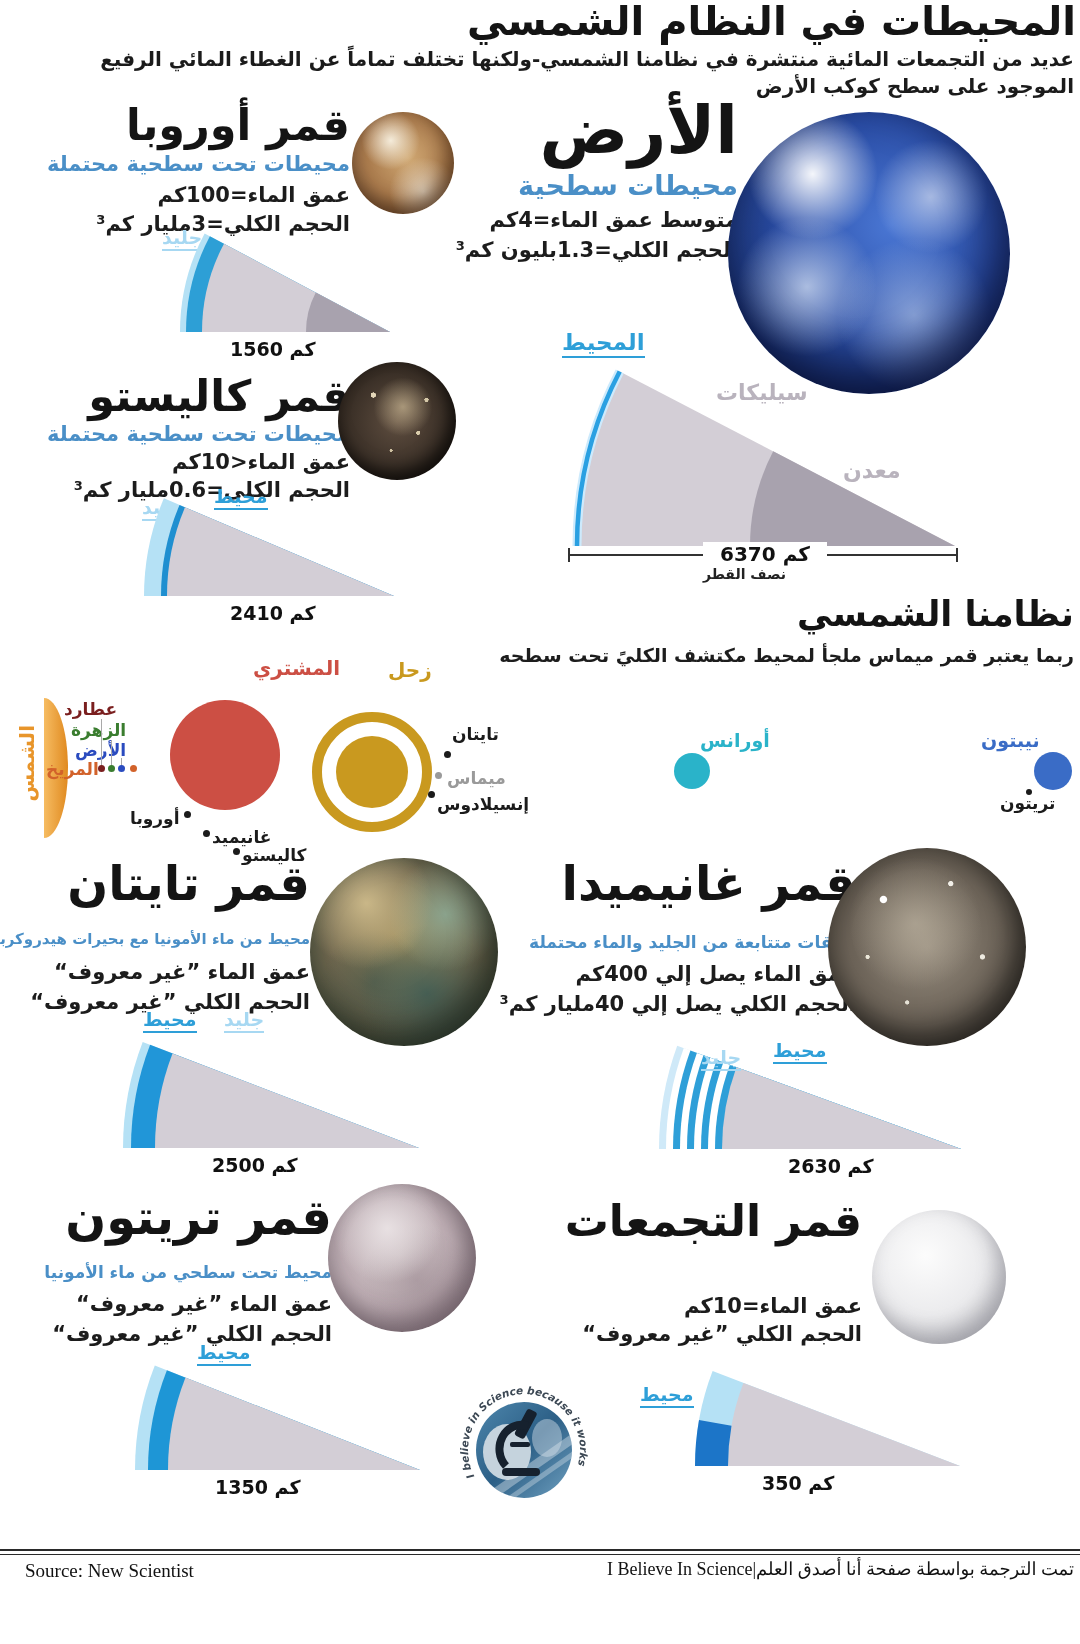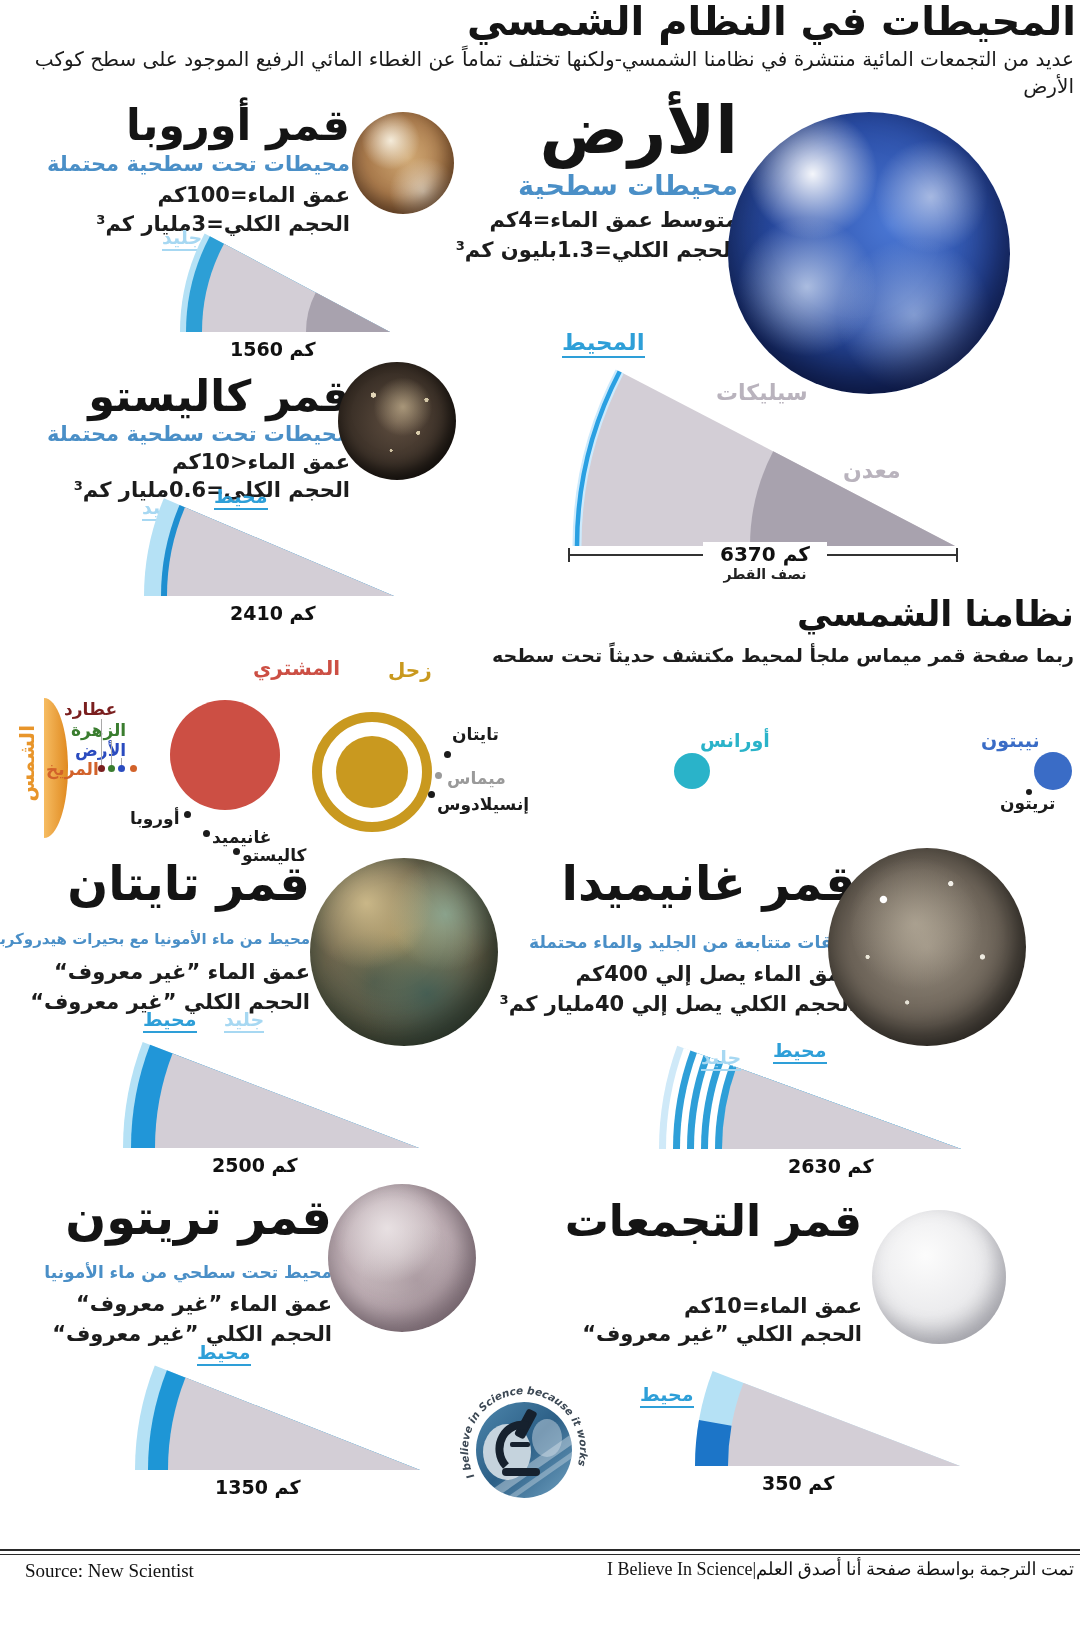--- a/index.html
+++ b/index.html
@@ -61,36 +61,36 @@
  radial-gradient(circle at 40% 30%, rgba(235,228,230,.9), rgba(255,255,255,0) 40%),
  radial-gradient(circle at 60% 65%, rgba(150,132,140,.55), rgba(255,255,255,0) 42%),
  radial-gradient(circle at 48% 48%, #d5cacc 0%, #bcacb2 50%, #8f8289 90%);
  box-shadow:inset -9px -12px 24px rgba(55,38,48,.45);}
 .ph-enceladus{background:
  radial-gradient(circle at 40% 34%, #fcfcfc 0%, #ebebed 50%, #c6c6ca 92%);
  box-shadow:inset -7px -10px 20px rgba(88,88,100,.4);}
 .measure{border-left:2px solid #333;border-right:2px solid #333;
  background:linear-gradient(180deg, rgba(0,0,0,0) 6px, #333 6px, #333 8px, rgba(0,0,0,0) 8px);}
 .mval{background:#fff;text-align:center;font-weight:bold;font-size:20px;color:#111;direction:ltr;white-space:nowrap}
-.mcap{text-align:center;font-size:14px;color:#222;font-weight:bold;white-space:nowrap}
+.mcap{text-align:left;font-size:14px;color:#222;font-weight:bold;white-space:nowrap}
 .sun-crescent{background:linear-gradient(90deg,#f6bc62,#e08a20);border-radius:0 100% 100% 0 / 0 50% 50% 0}
 .ring{border-radius:50%}
 .wm1{color:#29a8dc;font-style:italic;font-weight:800;
  text-shadow:1.5px 1.5px 0 #1d1d1d,-1px -1px 0 #1d1d1d,1px -1px 0 #1d1d1d,-1px 1px 0 #1d1d1d;}
 .wm2{color:#0e0e0e;font-weight:800;text-shadow:2px 2px 0 #b5b5b5;}
 .rule{background:#2a2a2a}
 .serif{font-family:"Liberation Serif","DejaVu Serif",serif}
 </style>
 </head>
 <body>
 
 <div class="sheet">
 
   <div class="abs rtl t-big" style="right:4px;top:0;font-size:40px">المحيطات في النظام الشمسي</div>
-  <div class="abs rtl" style="right:6px;top:46px;width:1040px;text-align:right;font-weight:normal;font-size:20px;line-height:1.35;color:#1b1b1b">عديد من التجمعات المائية منتشرة في نظامنا الشمسي-ولكنها تختلف تماماً عن الغطاء المائي الرفيع الموجود على سطح كوكب الأرض</div>
+  <div class="abs rtl" style="right:6px;top:46px;width:1040px;text-align:right;font-weight:bold;font-size:20px;line-height:1.35;color:#1b1b1b">عديد من التجمعات المائية منتشرة في نظامنا الشمسي-ولكنها تختلف تماماً عن الغطاء المائي الرفيع الموجود على سطح كوكب الأرض</div>
 
   <div class="abs rtl t-big" style="right:342px;top:96px;font-size:66px">الأرض</div>
   <div class="abs rtl t-blue" style="right:342px;top:170px;font-size:27px">محيطات سطحية</div>
   <div class="abs rtl t-stat" style="right:342px;top:208px">متوسط عمق الماء=4كم</div>
   <div class="abs rtl t-stat" style="right:342px;top:238px">الحجم الكلي=1.3بليون كم³</div>
   <div class="photo ph-earth" style="left:728px;top:112px;width:282px;height:282px"></div>
 
   <svg class="abs" style="left:565px;top:350px" width="395" height="200" viewBox="0 0 395 200">
     <path d="M390,196 L12,196 A378,378 0 0 1 54.7,21.5 Z" fill="#d3ced6"></path>
     <path d="M390,196 L185,196 A205,205 0 0 1 208.2,101.3 Z" fill="#a8a2ae"></path>
@@ -126,21 +126,21 @@
   <div class="abs rtl wlabel c-ocean" style="left:214px;top:486px">محيط</div>
   <div class="abs rtl wlabel c-ice" style="left:142px;top:497px">جليد</div>
   <svg class="abs" style="left:136px;top:490px" width="262" height="110" viewBox="0 0 262 110">
     <path d="M258,106 L8,106 A250,250 0 0 1 27.9,8.3 Z" fill="#b5e1f5"></path>
     <path d="M258,106 L25,106 A233,233 0 0 1 43.5,15 Z" fill="#1f8fd0"></path>
     <path d="M258,106 L31,106 A227,227 0 0 1 49,17.3 Z" fill="#d3ced6"></path>
   </svg>
   <div class="abs km" style="left:230px;top:602px;width:110px">2410 كم</div>
 
   <div class="abs rtl t-big" style="right:6px;top:596px;font-size:35px">نظامنا الشمسي</div>
-  <div class="abs rtl" style="right:6px;top:644px;font-weight:bold;font-size:19px;color:#1d1d1d;white-space:nowrap">ربما صفحة قمر ميماس ملجأ لمحيط مكتشف حديثاً تحت سطحه</div>
+  <div class="abs rtl" style="right:6px;top:644px;font-weight:bold;font-size:19px;color:#1d1d1d;white-space:nowrap">ربما يعتبر قمر ميماس ملجأ لمحيط مكتشف الكليً تحت سطحه</div>
 
   <div class="abs rtl pl-label" style="left:-8px;top:748px;width:70px;text-align:center;font-size:20px;color:#e8952a;transform:rotate(-90deg)">الشمس</div>
   <div class="abs sun-crescent" style="left:44px;top:698px;width:24px;height:140px"></div>
 
   <div class="pl-label rtl" style="left:64px;top:699px;font-size:17px;color:#7a1f1f">عطارد</div>
   <div class="pl-label rtl" style="left:71px;top:720px;font-size:17px;color:#3a7d2f">الزهرة</div>
   <div class="pl-label rtl" style="left:75px;top:740px;font-size:17px;color:#2a4bbf">الأرض</div>
   <div class="pl-label rtl" style="left:46px;top:759px;font-size:17px;color:#d2622a">المريخ</div>
   <div class="conn" style="left:101px;top:719px;height:48px"></div>
   <div class="conn" style="left:111px;top:740px;height:27px"></div>

